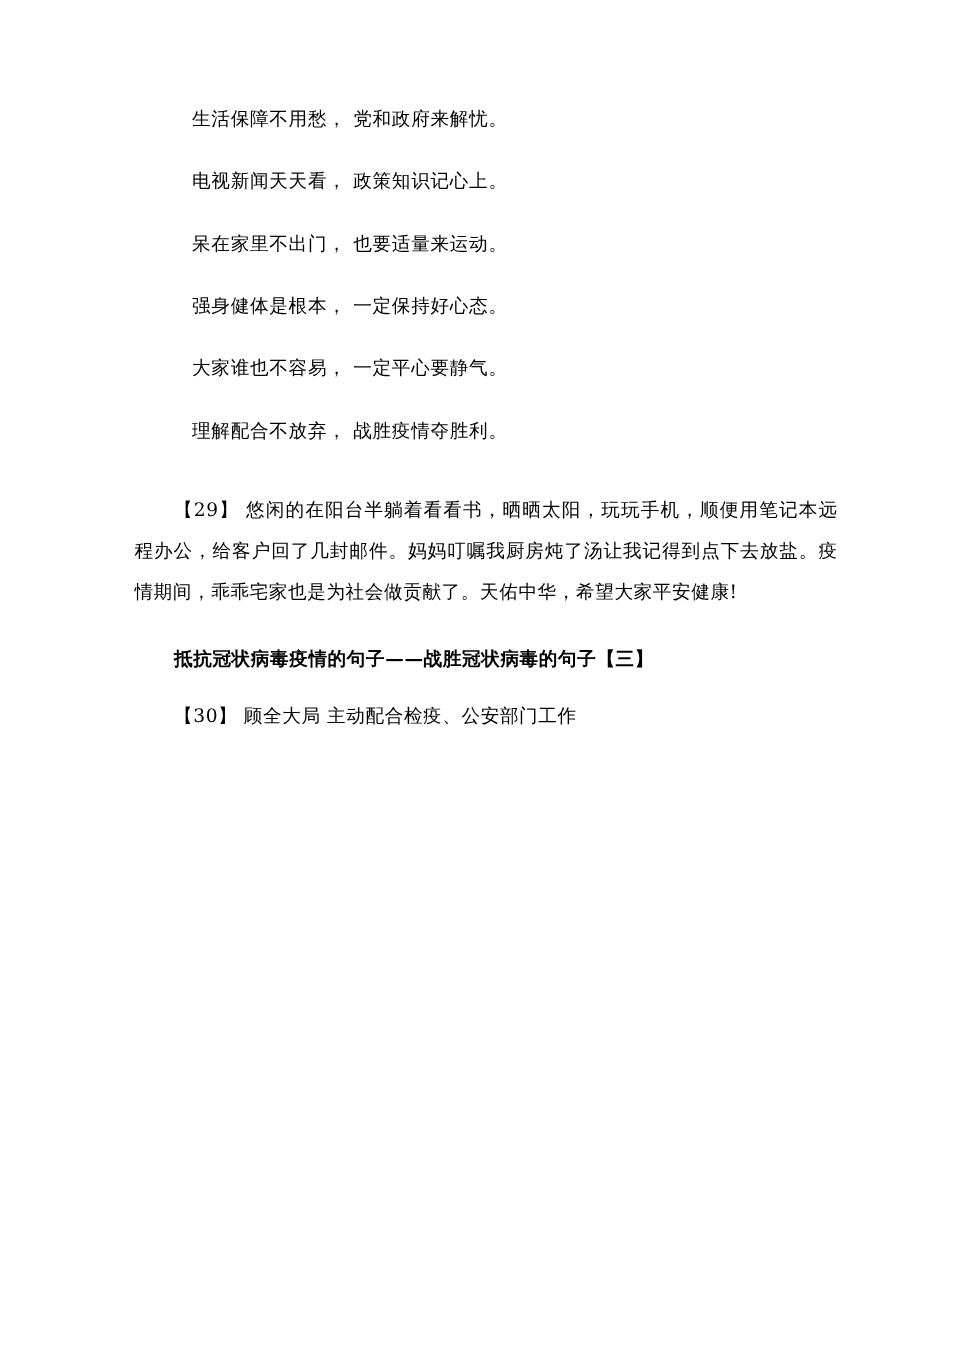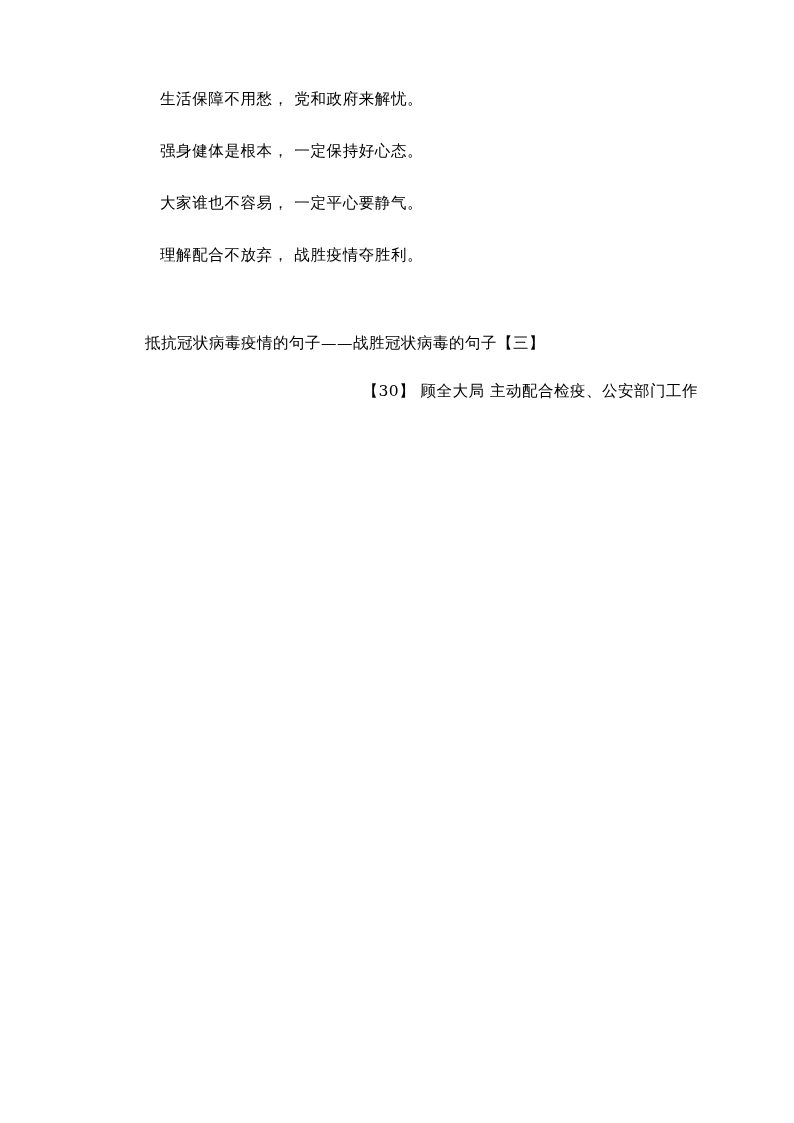--- a/index.html
+++ b/index.html
@@ -42,48 +42,50 @@
     font-size: 15.5px;
     line-height: 34px;
     letter-spacing: 0.5px;
     text-align: justify;
     text-justify: inter-ideograph;
     margin: 0 0 18px 0;
     text-indent: 33px;
   }
   .heading {
     font-size: 15.5px;
-    font-weight: normal;
+    font-weight: bold;
     line-height: 34px;
     letter-spacing: 0.5px;
     margin: 22px 0 14px 0;
     padding-left: 33px;
   }
   .para-last {
     font-size: 15.5px;
     line-height: 34px;
     letter-spacing: 0.5px;
     margin: 0;
     text-indent: 33px;
-    text-align: right;
   }
   .gap-sm { height: 4px; }
 </style>
 </head>
 <body>
 
 <div class="page">
   <div class="content">
 
     <p class="poem-line">生活保障不用愁， 党和政府来解忧。</p>
+    <p class="poem-line">电视新闻天天看， 政策知识记心上。</p>
+    <p class="poem-line">呆在家里不出门， 也要适量来运动。</p>
     <p class="poem-line">强身健体是根本， 一定保持好心态。</p>
     <p class="poem-line">大家谁也不容易， 一定平心要静气。</p>
     <p class="poem-line">理解配合不放弃， 战胜疫情夺胜利。</p>
 
     <div class="gap-sm"></div>
 
+    <p class="para">【29】 悠闲的在阳台半躺着看看书，晒晒太阳，玩玩手机，顺便用笔记本远程办公，给客户回了几封邮件。妈妈叮嘱我厨房炖了汤让我记得到点下去放盐。疫情期间，乖乖宅家也是为社会做贡献了。天佑中华，希望大家平安健康!</p>
 
     <h2 class="heading">抵抗冠状病毒疫情的句子——战胜冠状病毒的句子【三】</h2>
 
     <p class="para-last">【30】 顾全大局 主动配合检疫、公安部门工作</p>
 
   </div>
 </div>
 
 </body></html>

